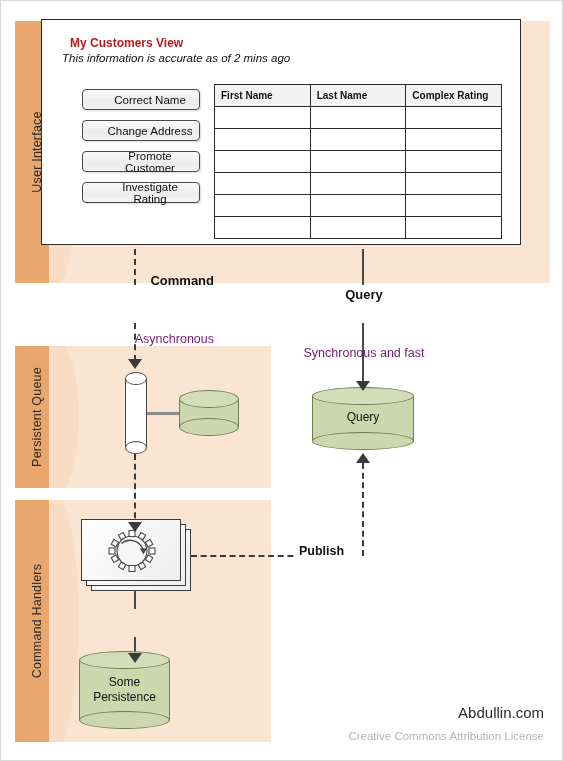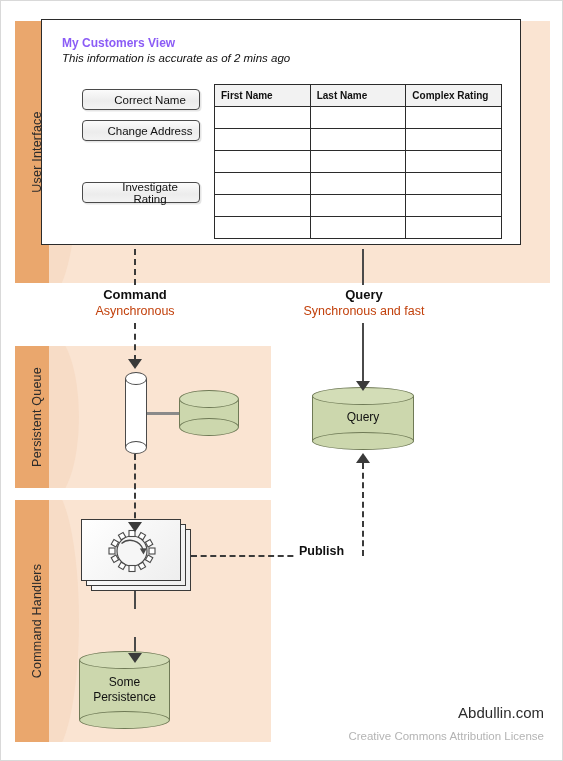--- a/index.html
+++ b/index.html
@@ -53,22 +53,22 @@
   }
 
   
   #ui-panel{left:14px;top:20px;width:535px;height:262px;}
   #ui-card{
     position:absolute;left:40px;top:18px;width:480px;height:226px;
     background:#ffffff;border:1.6px solid #2b2b2b;box-sizing:border-box;
     z-index:5;
   }
   #ui-title{
-    position:absolute;left:20px;top:16px;
-    font-size:12px;font-weight:bold;color:#8b5cf6;
+    position:absolute;left:28px;top:16px;
+    font-size:12px;font-weight:bold;color:#b91c1c;
   }
   #ui-sub{
     position:absolute;left:20px;top:32px;
     font-size:11.5px;font-style:italic;color:#101010;
   }
 
   .btn{
     position:absolute;left:40px;width:118px;height:21px;
     background:linear-gradient(#fbfbfb,#ececec 58%,#f3f3f3);
     border:1.4px solid #4a4a4a;border-radius:4px;
@@ -181,22 +181,22 @@
   }
   .arrow-up{
     position:absolute;width:0;height:0;
     border-left:7px solid transparent;border-right:7px solid transparent;
     border-bottom:10px solid #3a3a3a;z-index:8;
   }
 
   
   .flabel{position:absolute;text-align:center;z-index:9;}
   .flabel .t1{font-size:13px;font-weight:bold;color:#101010;display:block;line-height:16px;}
-  .flabel .t2{font-size:12.5px;color:#c2410c;display:block;line-height:16px;}
-  #lbl-command{left:55px;top:286px;width:158px;}
+  .flabel .t2{font-size:12.5px;color:#701a75;display:block;line-height:16px;margin-top:42px;}
+  #lbl-command{left:55px;top:272px;width:158px;text-align:right;}
   #lbl-query{left:280px;top:286px;width:166px;}
   #lbl-readwrite{left:75px;top:603px;width:120px;background:#fdfdfd;}
   #lbl-publish{
     left:296px;top:543px;font-size:12.5px;font-weight:bold;color:#101010;
     background:#ffffff;padding:0 2px;z-index:9;position:absolute;
   }
 
   
   #brand{
     position:absolute;right:18px;top:703px;
@@ -220,20 +220,21 @@
       <span>User Interface</span>
     </div>
   </div>
 
   <div id="ui-card">
     <div id="ui-title">My Customers View</div>
     <div id="ui-sub">This information is accurate as of 2 mins ago</div>
 
     <button class="btn b0">Correct Name</button>
     <button class="btn b1">Change Address</button>
+    <button class="btn b2">Promote Customer</button>
     <button class="btn b3">Investigate Rating</button>
 
     <table id="cust-table">
       <thead>
         <tr>
           <th>First Name</th>
           <th>Last Name</th>
           <th>Complex Rating</th>
         </tr>
       </thead>

